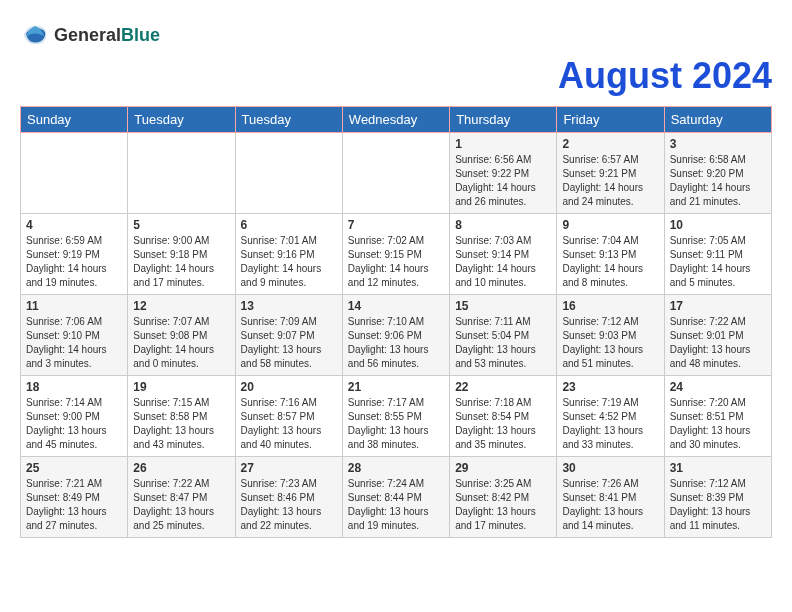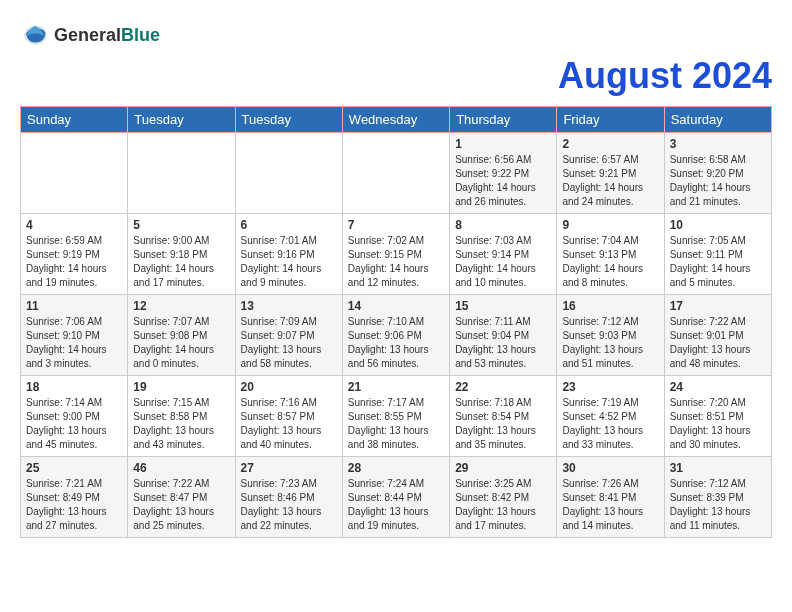--- a/index.html
+++ b/index.html
@@ -231,21 +231,21 @@
         <td>
           <span class="day-number">14</span>
           <div class="cell-content">Sunrise: 7:10 AM</div>
           <div class="cell-content">Sunset: 9:06 PM</div>
           <div class="cell-content">Daylight: 13 hours</div>
           <div class="cell-content">and 56 minutes.</div>
         </td>
         <td>
           <span class="day-number">15</span>
           <div class="cell-content">Sunrise: 7:11 AM</div>
-          <div class="cell-content">Sunset: 9:04 PM</div>
+          <div class="cell-content">Sunset: 5:04 PM</div>
           <div class="cell-content">Daylight: 13 hours</div>
           <div class="cell-content">and 53 minutes.</div>
         </td>
         <td>
           <span class="day-number">16</span>
           <div class="cell-content">Sunrise: 7:12 AM</div>
           <div class="cell-content">Sunset: 9:03 PM</div>
           <div class="cell-content">Daylight: 13 hours</div>
           <div class="cell-content">and 51 minutes.</div>
         </td>
@@ -310,21 +310,21 @@
       </tr>
       <tr>
         <td>
           <span class="day-number">25</span>
           <div class="cell-content">Sunrise: 7:21 AM</div>
           <div class="cell-content">Sunset: 8:49 PM</div>
           <div class="cell-content">Daylight: 13 hours</div>
           <div class="cell-content">and 27 minutes.</div>
         </td>
         <td>
-          <span class="day-number">46</span>
+          <span class="day-number">26</span>
           <div class="cell-content">Sunrise: 7:22 AM</div>
           <div class="cell-content">Sunset: 8:47 PM</div>
           <div class="cell-content">Daylight: 13 hours</div>
           <div class="cell-content">and 25 minutes.</div>
         </td>
         <td>
           <span class="day-number">27</span>
           <div class="cell-content">Sunrise: 7:23 AM</div>
           <div class="cell-content">Sunset: 8:46 PM</div>
           <div class="cell-content">Daylight: 13 hours</div>

